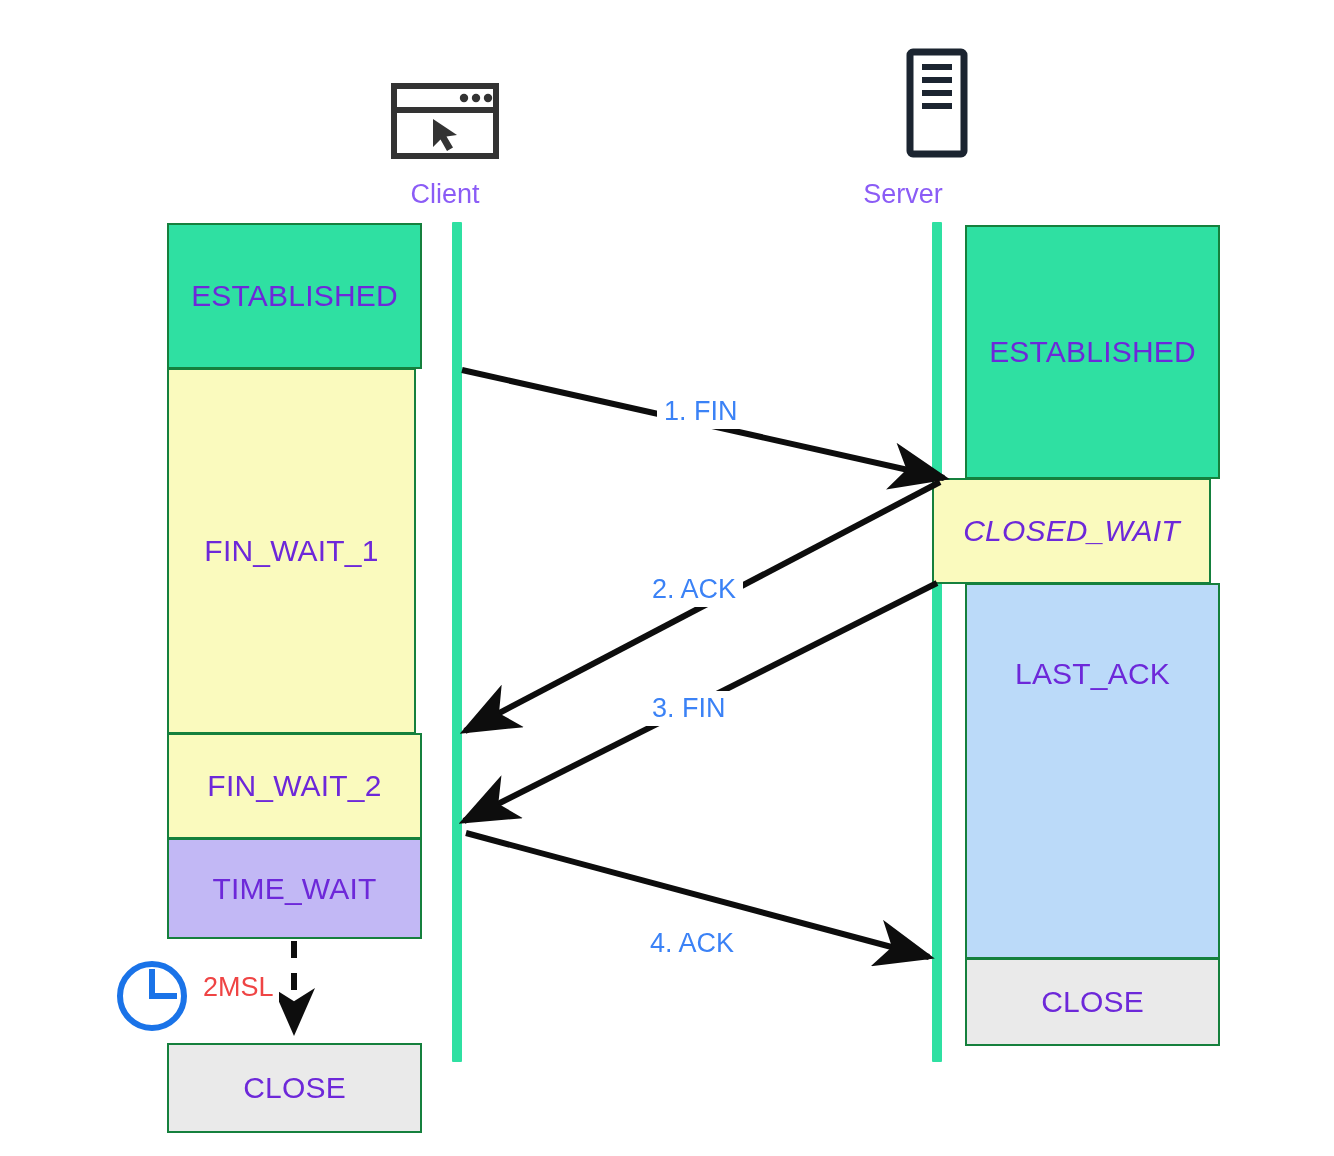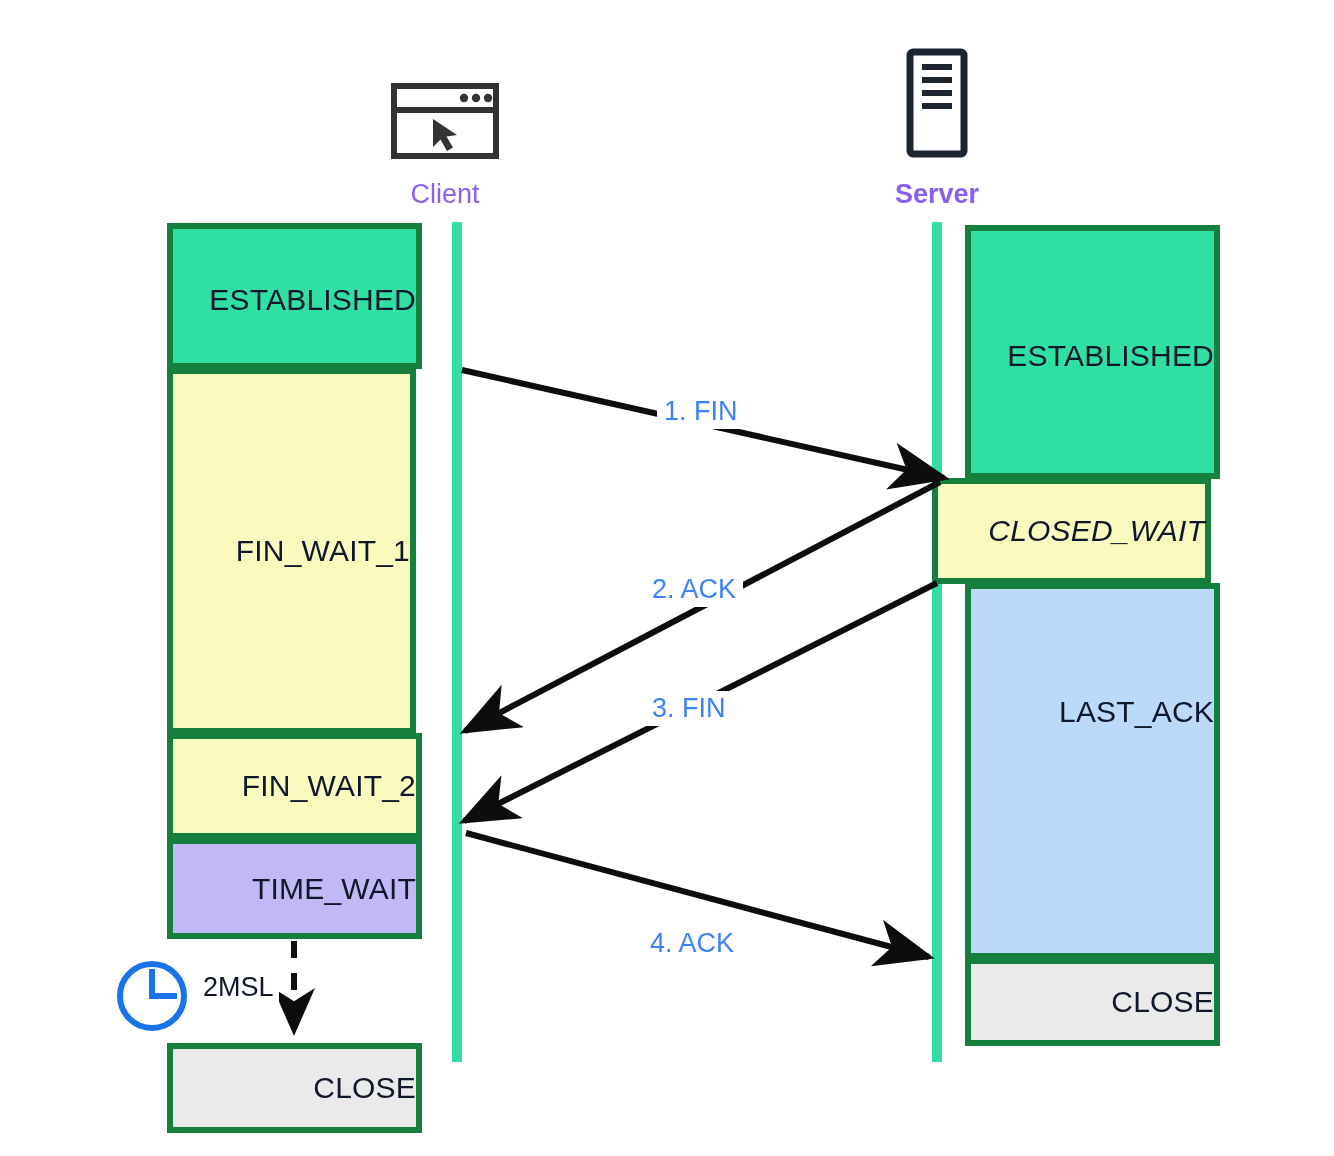--- a/index.html
+++ b/index.html
@@ -28,26 +28,26 @@
     white-space: nowrap;
   }
   .lifeline {
     position: absolute;
     width: 10px;
     border-radius: 1px;
   }
   .state-box {
     position: absolute;
     box-sizing: border-box;
-    border: 6px solid #15803d;
+    border: 2px solid #15803d;
     display: flex;
     align-items: center;
-    justify-content: flex-end;
+    justify-content: center;
     font-size: 30px;
-    color: #0f172a;
+    color: #6d28d9;
     letter-spacing: 0.2px;
     white-space: nowrap;
   }
   .state-box.align-top {
     align-items: flex-start;
   }
   .state-box .state-text {
     display: block;
     line-height: 1;
   }
@@ -56,21 +56,21 @@
     font-size: 27px;
     color: #3b82f6;
     background: #ffffff;
     padding: 2px 7px;
     white-space: nowrap;
     line-height: 1.15;
   }
   .timer-label {
     position: absolute;
     font-size: 27px;
-    color: #0f172a;
+    color: #ef4444;
     background: #ffffff;
     padding: 1px 5px;
     white-space: nowrap;
     text-align: center;
   }
   svg.overlay {
     position: absolute;
     left: 0;
     top: 0;
     width: 1334px;
@@ -100,21 +100,21 @@
 
   <div class="node-icon" style="left:906px; top:48px;">
     <svg class="icon-svg" width="62" height="110" viewBox="0 0 62 110" aria-hidden="true">
       <rect x="4" y="4" width="54" height="102" rx="3" fill="#ffffff" stroke="#1B2430" stroke-width="7"></rect>
       <rect x="16" y="16" width="30" height="6" fill="#1B2430"></rect>
       <rect x="16" y="29" width="30" height="6" fill="#1B2430"></rect>
       <rect x="16" y="42" width="30" height="6" fill="#1B2430"></rect>
       <rect x="16" y="55" width="30" height="6" fill="#1B2430"></rect>
     </svg>
   </div>
-  <div class="node-label" style="left:837px; top:179px; width:200px;font-weight:bold;">Server</div>
+  <div class="node-label" style="left:803px; top:179px; width:200px;">Server</div>
 
   <div class="lifeline" style="left:452px; top:222px; height:840px; background:#2FE0A2;"></div>
   <div class="lifeline" style="left:932px; top:222px; height:840px; background:#2FE0A2;"></div>
 
   <div class="state-box align-top" style="left:167px; top:223px; width:255px; height:146px; background:#2FE0A2; padding-top:56px;">
     <span class="state-text">ESTABLISHED</span>
   </div>
   <div class="state-box" style="left:167px; top:368px; width:249px; height:366px; background:#FAFABE;">
     <span class="state-text">FIN_WAIT_1</span>
   </div>
@@ -127,21 +127,21 @@
   <div class="state-box" style="left:167px; top:1043px; width:255px; height:90px; background:#EAEAEA;">
     <span class="state-text">CLOSE</span>
   </div>
 
   <div class="state-box align-top" style="left:965px; top:225px; width:255px; height:254px; background:#2FE0A2; padding-top:110px;">
     <span class="state-text">ESTABLISHED</span>
   </div>
   <div class="state-box" style="left:932px; top:478px; width:279px; height:106px; background:#FAFABE;font-style:italic;">
     <span class="state-text">CLOSED_WAIT</span>
   </div>
-  <div class="state-box align-top" style="left:965px; top:583px; width:255px; height:376px; background:#BBDAF9; padding-top:108px;">
+  <div class="state-box align-top" style="left:965px; top:583px; width:255px; height:376px; background:#BBDAF9; padding-top:74px;">
     <span class="state-text">LAST_ACK</span>
   </div>
   <div class="state-box" style="left:965px; top:958px; width:255px; height:88px; background:#EAEAEA;">
     <span class="state-text">CLOSE</span>
   </div>
 
   <svg class="overlay" aria-hidden="true">
     <defs>
       <marker id="arrowhead" markerWidth="10" markerHeight="8" refX="9" refY="4" orient="auto" markerUnits="strokeWidth">
         <path d="M 0 0 L 10 4 L 0 8 L 2.6 4 Z" fill="#0d0d0d"></path>

